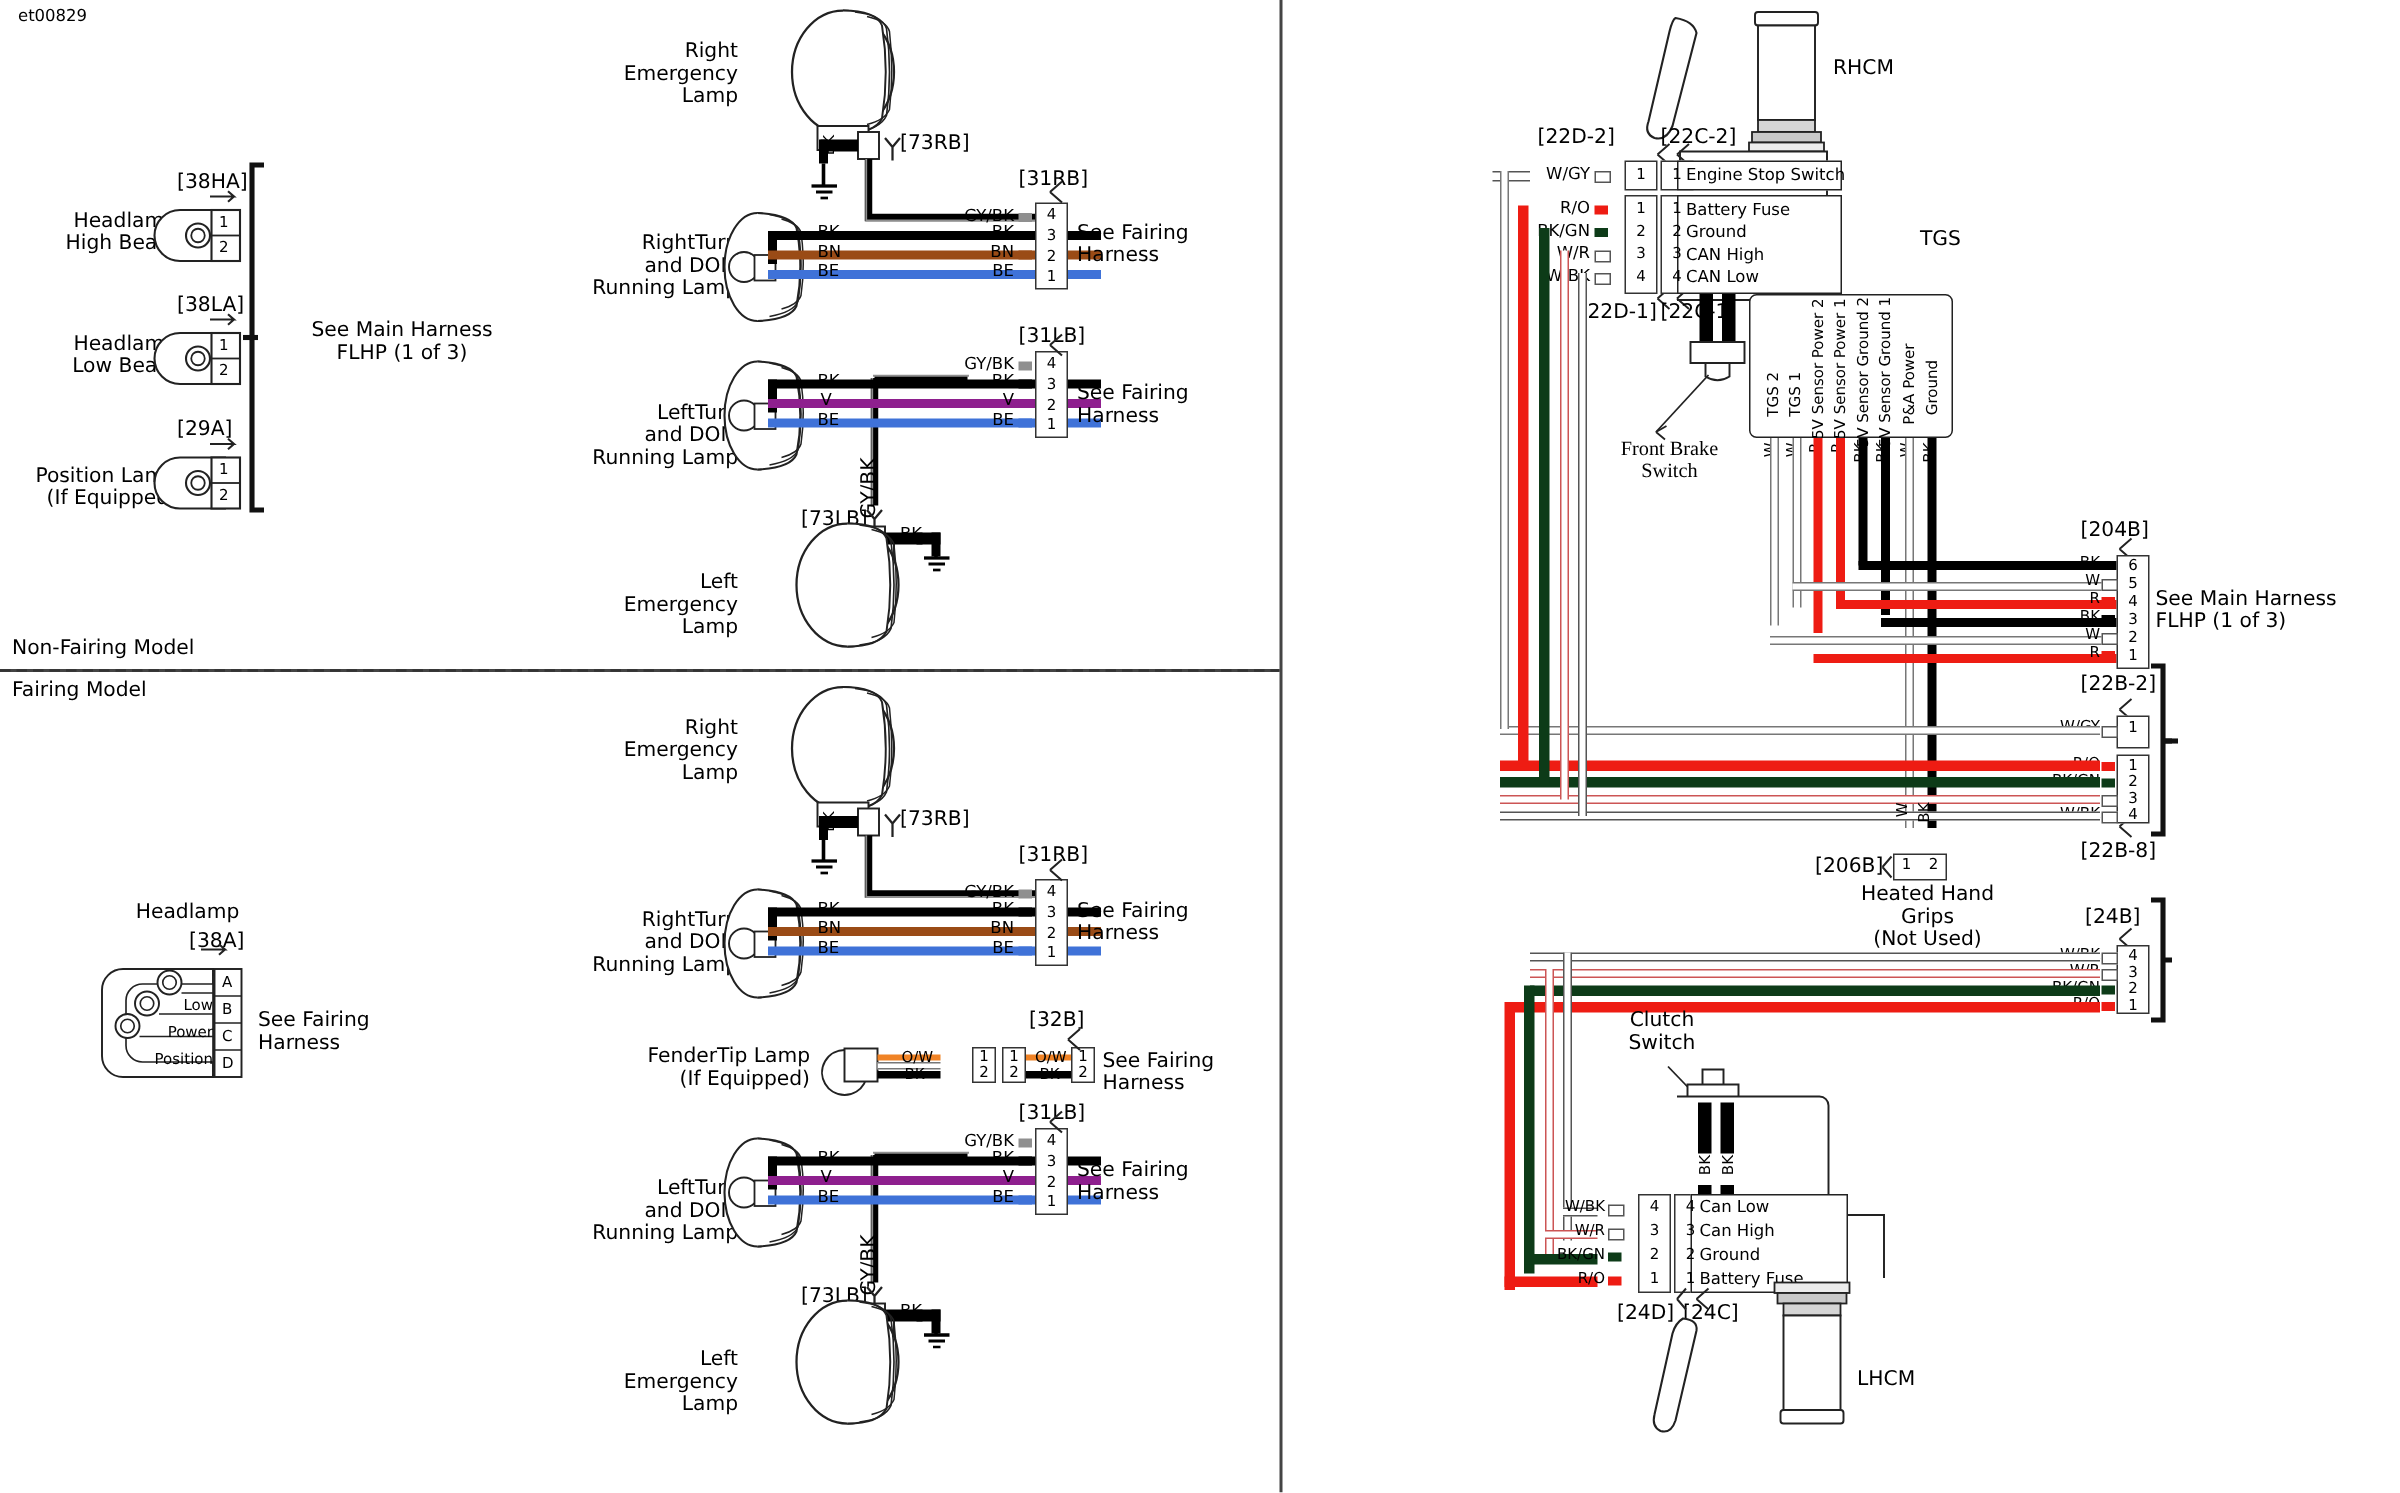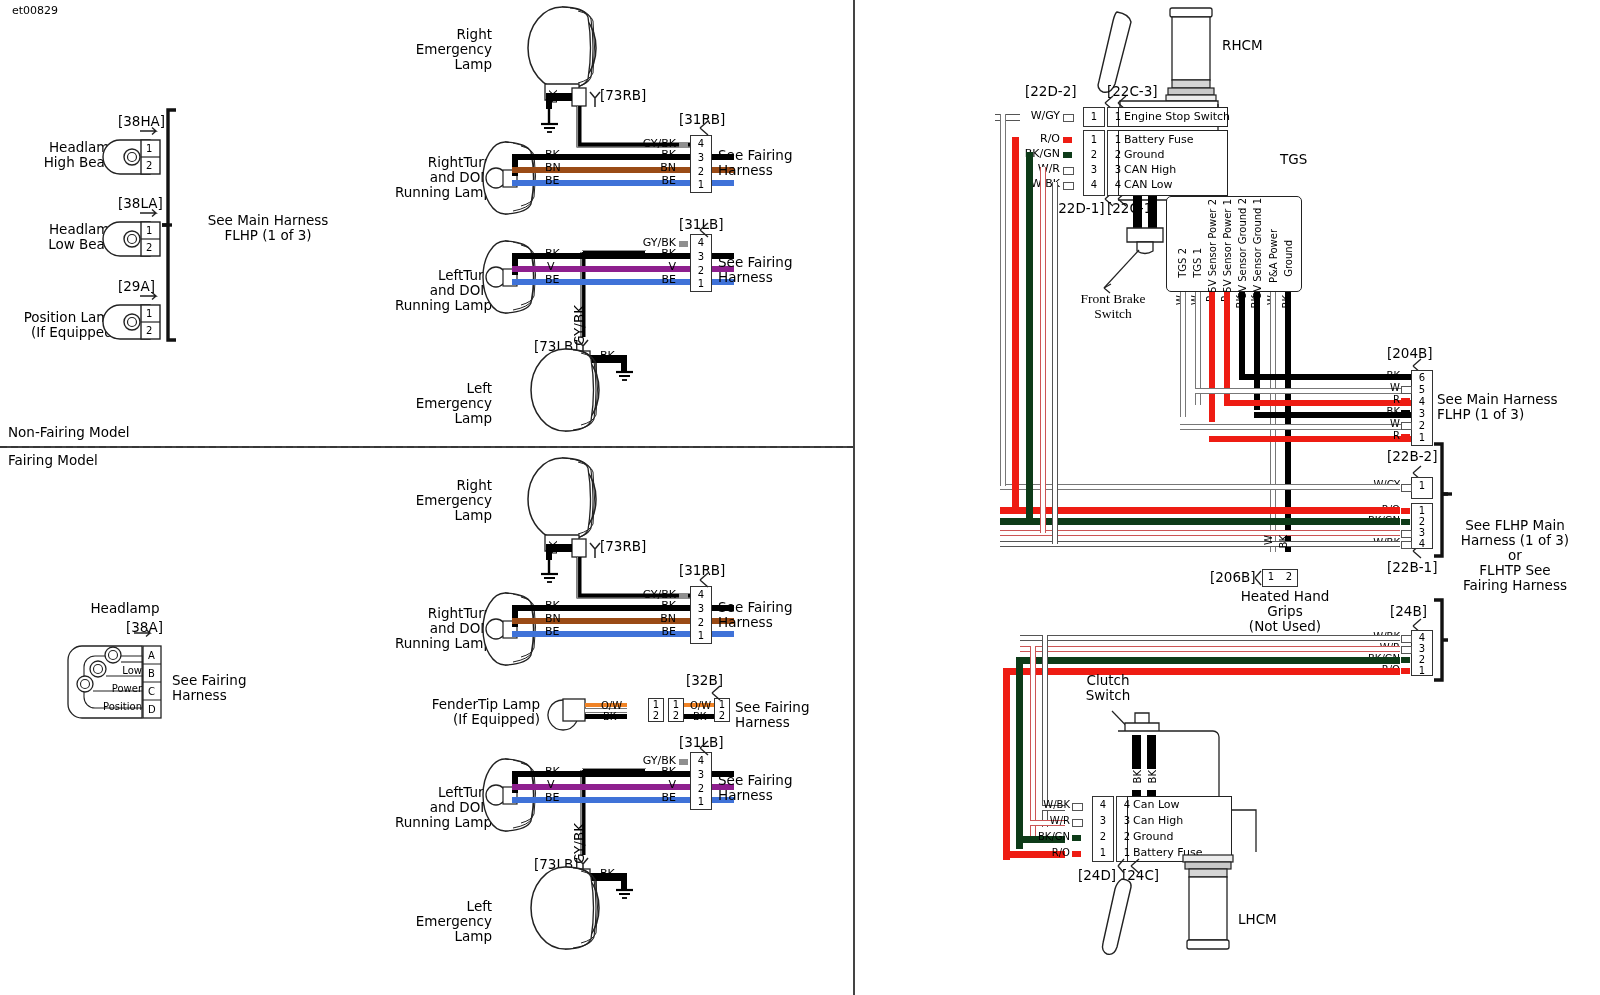--- a/index.html
+++ b/index.html
@@ -431,21 +431,21 @@
     <rect x="1172" y="80" width="38" height="8" fill="#d5d5d5" stroke="#222" stroke-width="1.2"></rect>
     <rect x="1168" y="88" width="46" height="7" fill="#c9c9c9" stroke="#222" stroke-width="1.2"></rect>
     <rect x="1166" y="95" width="50" height="6" fill="#ececec" stroke="#222" stroke-width="1.2"></rect>
 
     <path d="M1120 101 h98 v12 h-98 z" fill="#fff" stroke="#222" stroke-width="1.3"></path>
     <path d="M1218 104 v96 h-100" fill="none" stroke="#222" stroke-width="1.3"></path>
   </svg>
   <div class="txt lbl13" style="left:1222px;top:38px;">RHCM</div>
 
   <div class="txt lbl13" style="left:1025px;top:84px;">[22D-2]</div>
-  <div class="txt lbl13" style="left:1107px;top:84px;">[22C-3]</div>
+  <div class="txt lbl13" style="left:1107px;top:84px;">[22C-2]</div>
   <svg style="left:0;top:0;" width="1600" height="995">
     <path d="M1105 103 l8 -7 m-8 7 l8 7" stroke="#222" stroke-width="1.3" fill="none"></path>
     <path d="M1118 103 l8 -7 m-8 7 l8 7" stroke="#222" stroke-width="1.3" fill="none"></path>
     <path d="M1105 199 l8 -7 m-8 7 l8 7" stroke="#222" stroke-width="1.3" fill="none"></path>
     <path d="M1118 199 l8 -7 m-8 7 l8 7" stroke="#222" stroke-width="1.3" fill="none"></path>
   </svg>
   <div class="txt lbl13" style="left:1053px;top:201px;">[22D-1]</div>
   <div class="txt lbl13" style="left:1107px;top:201px;">[22C-1]</div>
 
   <div class="pinbox" style="left:1083px;top:107px;width:22px;height:20px;"></div>
@@ -582,26 +582,21 @@
   <div class="txt lbl10 c" style="left:1411px;top:527px;width:22px;">3</div>
   <div class="txt lbl10 c" style="left:1411px;top:538px;width:22px;">4</div>
   <div class="txt lbl10 r" style="left:1358px;top:504px;width:42px;">R/O</div>
   <div class="txt lbl10 r" style="left:1352px;top:515px;width:48px;">BK/GN</div>
   <div class="txt lbl10 r" style="left:1358px;top:526px;width:42px;"></div>
   <div class="txt lbl10 r" style="left:1354px;top:537px;width:46px;">W/BK</div>
   <div class="term" style="left:1401px;top:508px;background:#ee1c13;"></div>
   <div class="term" style="left:1401px;top:519px;background:#0d3b18;"></div>
   <div class="term" style="left:1401px;top:530px;background:#fff;border:1px solid #555;"></div>
   <div class="term" style="left:1401px;top:541px;background:#fff;border:1px solid #555;"></div>
-  <div class="txt lbl13" style="left:1387px;top:560px;">[22B-1]</div>
-  <div class="txt lbl13 c" style="left:1440px;top:518px;width:150px;">See FLHP Main
-Harness (1 of 3)
-or
-FLHTP See
-Fairing Harness</div>
+  <div class="txt lbl13" style="left:1387px;top:560px;">[22B-8]</div>
 
   <div class="hw" style="left:1000px;top:484px;width:400px;height:4px;background:#fff;border-top:1px solid #777;border-bottom:1px solid #777;"></div>
   <div class="hw" style="left:1000px;top:507px;width:400px;height:7px;background:#ee1c13;"></div>
   <div class="hw" style="left:1000px;top:518px;width:400px;height:7px;background:#0d3b18;"></div>
   <div class="hw" style="left:1000px;top:530px;width:400px;height:4px;background:#fff;border-top:1px solid #c55;border-bottom:1px solid #c55;"></div>
   <div class="hw" style="left:1000px;top:541px;width:400px;height:4px;background:#fff;border-top:1px solid #555;border-bottom:1px solid #555;"></div>
 
   <div class="vw" style="left:1000px;top:114px;width:4px;height:372px;background:#fff;border-left:1px solid #777;border-right:1px solid #777;"></div>
   <div class="vw" style="left:1012px;top:137px;width:7px;height:374px;background:#ee1c13;"></div>
   <div class="vw" style="left:1026px;top:152px;width:7px;height:370px;background:#0d3b18;"></div>

